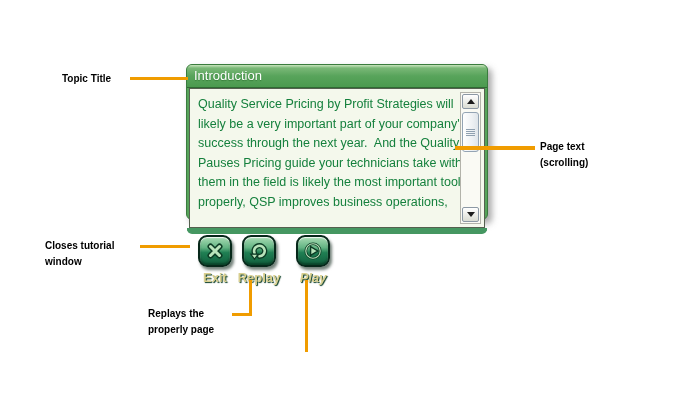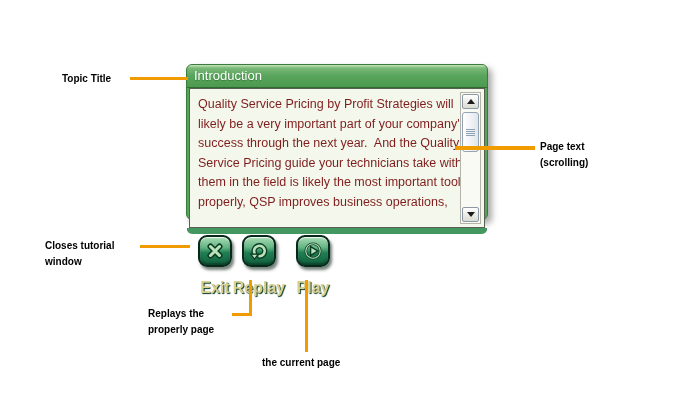--- a/index.html
+++ b/index.html
@@ -28,21 +28,21 @@
   .textpanel {
     position:absolute; left:2px; right:2px; top:23px; height:140px;
     background:var(--page-bg,#f4f8ec);
     border:1px solid #55604f;
   }
   .textcontent {
     position:absolute; left:0; top:0; right:23px; bottom:0;
     padding:6px 0 0 8px; overflow:hidden;
   }
   .textcontent .line {
-    white-space:pre; font-size:12.5px; line-height:19.5px; color:#7f1d1d;
+    white-space:pre; font-size:12.5px; line-height:19.5px; color:#15803d;
   }
 
   
   .scrollbar {
     position:absolute; top:3px; right:3px; bottom:3px; width:21px;
     background:#fafaf4; border:1px solid #b3b3aa;
   }
   .sb-btn {
     position:absolute; left:1px; right:1px; height:15px;
     background:linear-gradient(180deg,#ffffff,#dadcd2);
@@ -67,31 +67,31 @@
   
   .toolbar {
     position:absolute; left:0; right:0; top:163px; bottom:0;
     border:3px solid #459761; border-radius:0 0 5px 5px;
     box-shadow:inset 0 0 0 1px #cfe9cb;
     background:repeating-linear-gradient(180deg,#1a7a54 0 1px,var(--toolbar-green,#146c49) 1px 4px);
   }
   .tool { position:absolute; top:4px; text-align:center; }
   .tool-exit   { left:3px;  width:44px; }
   .tool-replay { left:41px; width:56px; }
-  .tool-play   { left:100px;width:46px; }
+  .tool-play   { left:100px;width:46px;font-style:italic; }
   .toolbtn {
     width:34px; height:32px; border-radius:9px;
     border:2px solid #07281a;
     background:linear-gradient(180deg,#a8dcb4 0%,#63b483 38%,#1f7f53 56%,#115f3d 100%);
     box-shadow:inset 0 1px 1px rgba(255,255,255,.85), inset 0 -2px 2px rgba(0,30,15,.45), 2px 3px 3px rgba(0,25,12,.55);
     display:inline-flex; align-items:center; justify-content:center; cursor:pointer; padding:0;
   }
   .toolbtn svg { display:block; }
   .toollabel {
-    margin-top:12px; font-size:16px; font-weight:bold;
+    margin-top:3px; font-size:13px; font-weight:bold;
     color:var(--button-label-gold,#d9cf8e);
     text-shadow:1px 1px 1px #073a23;
   }
 
   
   .ann-line { position:absolute; background:var(--annotation-line,#F09C00); z-index:10; }
   .ann-label {
     position:absolute; z-index:10; color:#000; font-size:10px; font-weight:bold;
     line-height:16px; white-space:nowrap;
   }
@@ -105,21 +105,21 @@
 
     <div class="titlebar">
       <span>Introduction</span>
     </div>
 
     <div class="textpanel">
       <div class="textcontent">
         <div class="line">Quality Service Pricing by Profit Strategies will</div>
         <div class="line">likely be a very important part of your company's</div>
         <div class="line">success through the next year.  And the Quality</div>
-        <div class="line">Service Pricing guide your technicians take with</div>
+        <div class="line">Pauses Pricing guide your technicians take with</div>
         <div class="line">them in the field is likely the most important tool</div>
         <div class="line">properly, QSP improves business operations,</div>
       </div>
       <div class="scrollbar">
         <div class="sb-btn up">
           <span class="tri-up"></span>
         </div>
         <div class="sb-thumb">
           <span class="grip"></span>
         </div>
@@ -188,16 +188,15 @@
   </div>
   <div class="ann-label" style="left:45px; top:238px;">
     <div>Closes tutorial</div>
     <div>window</div>
   </div>
   <div class="ann-label" style="left:148px; top:306px;">
     <div>Replays the</div>
     <div>properly page</div>
   </div>
   <div class="ann-label" style="left:262px; top:355px;">
-    <div>the current page</div>
   </div>
 
 </div>
 
 </body></html>

